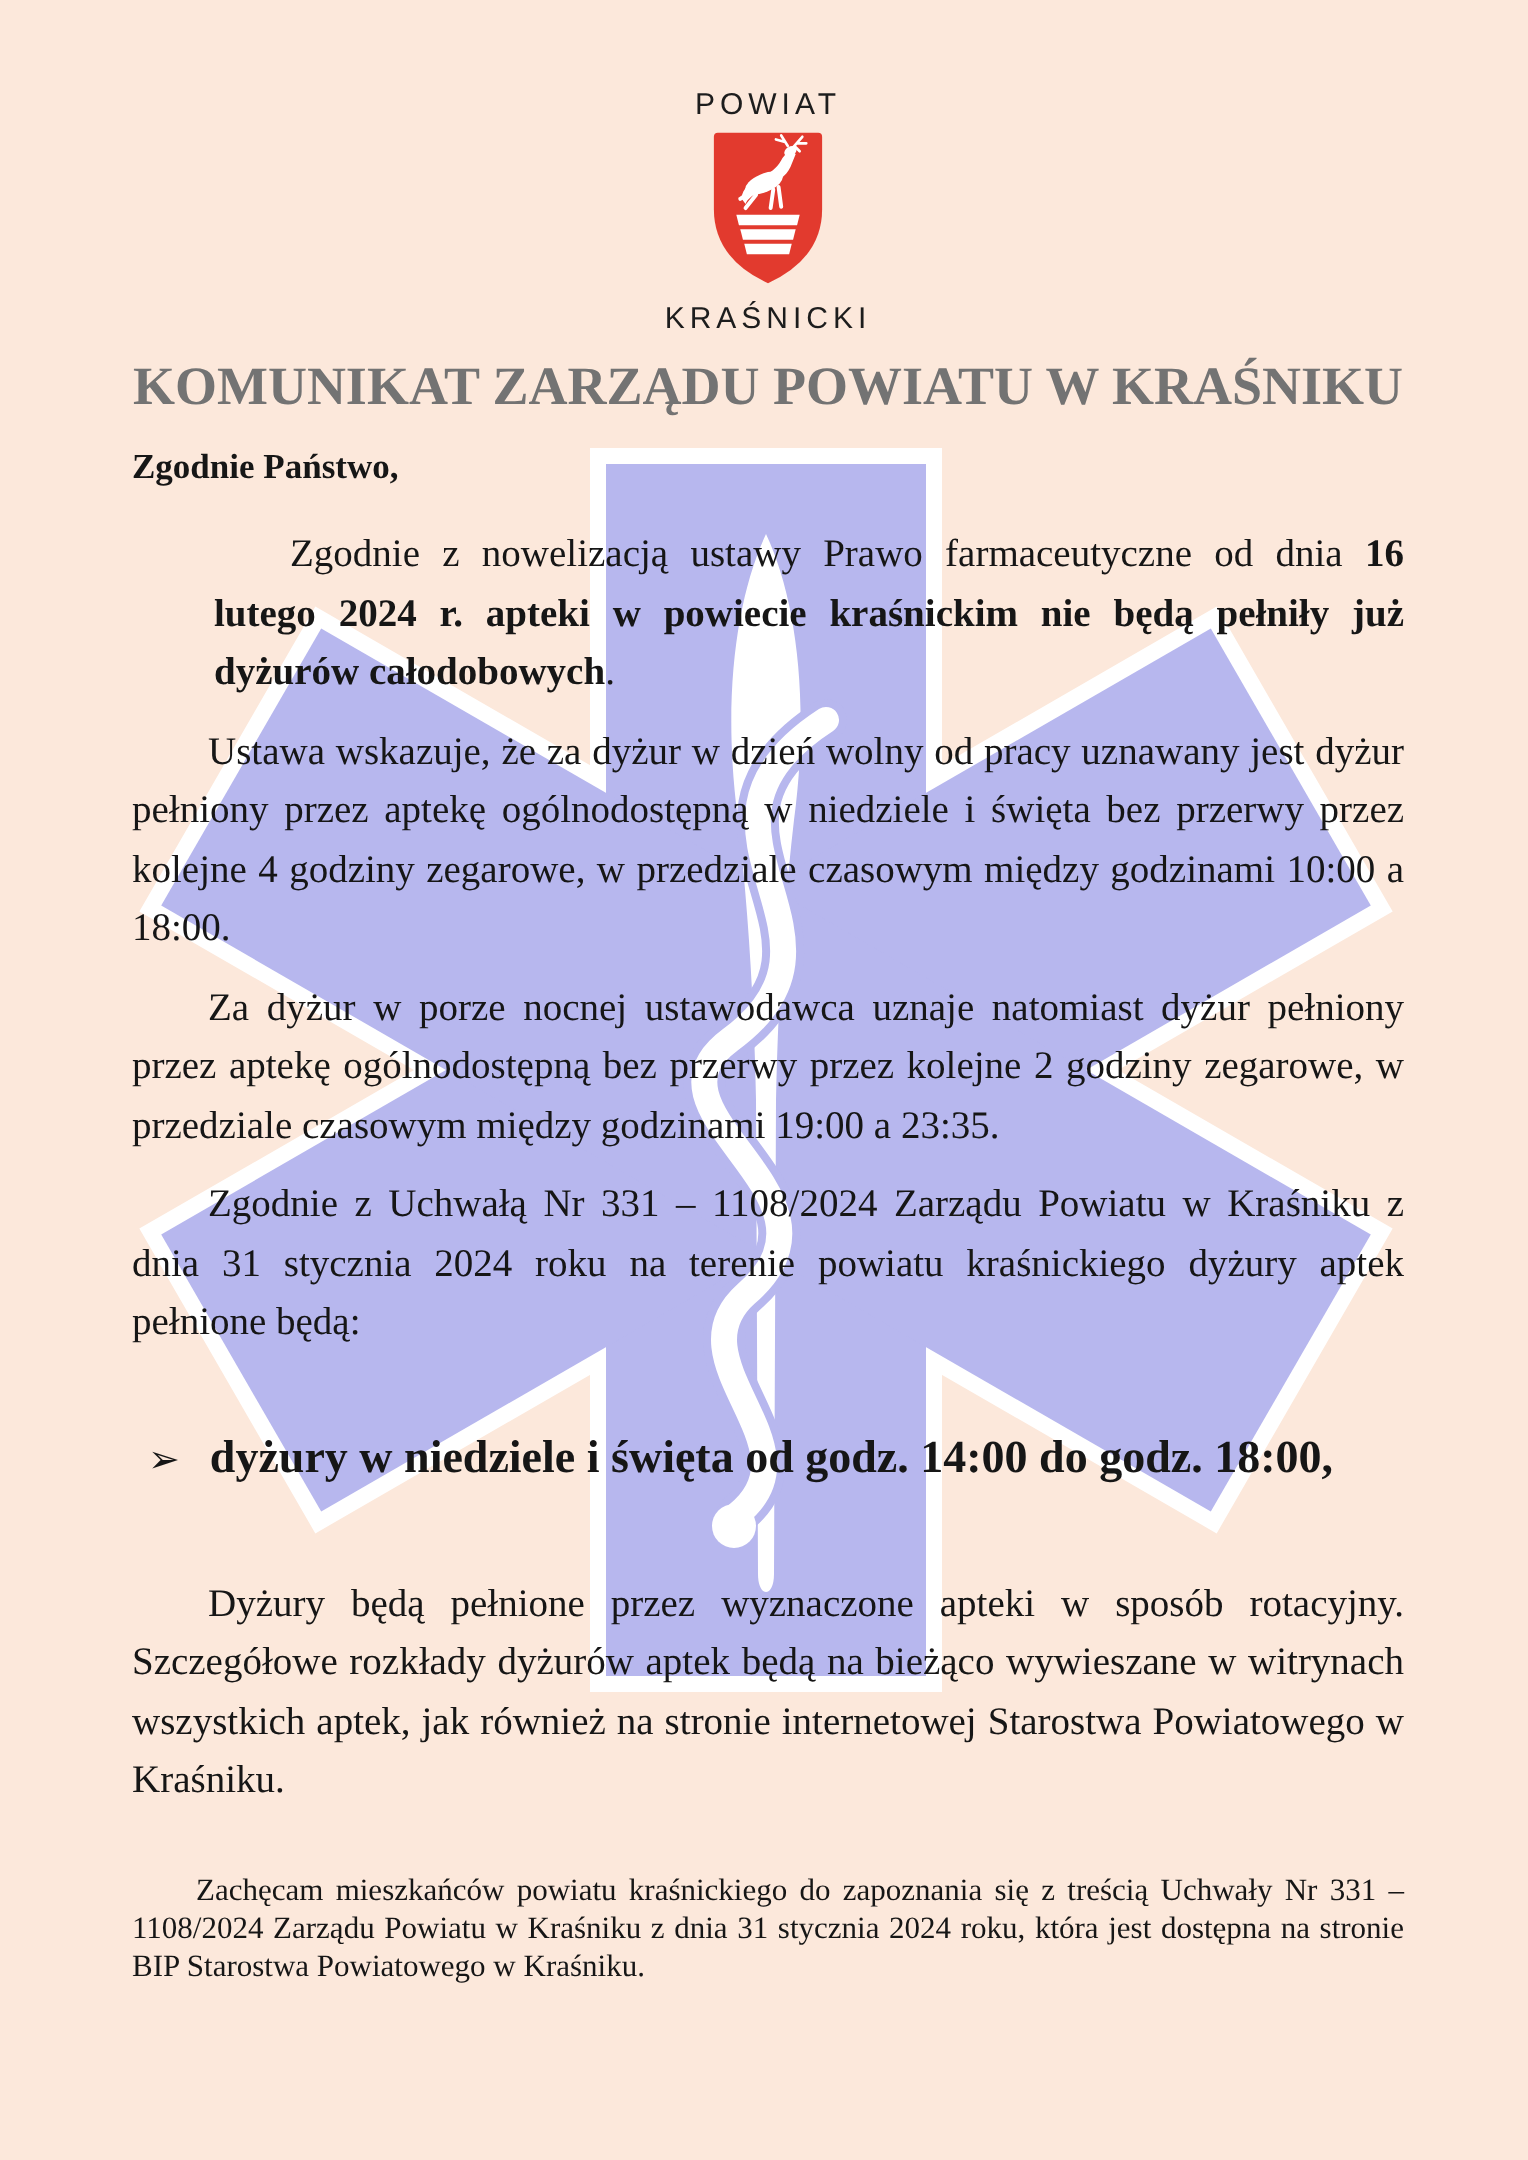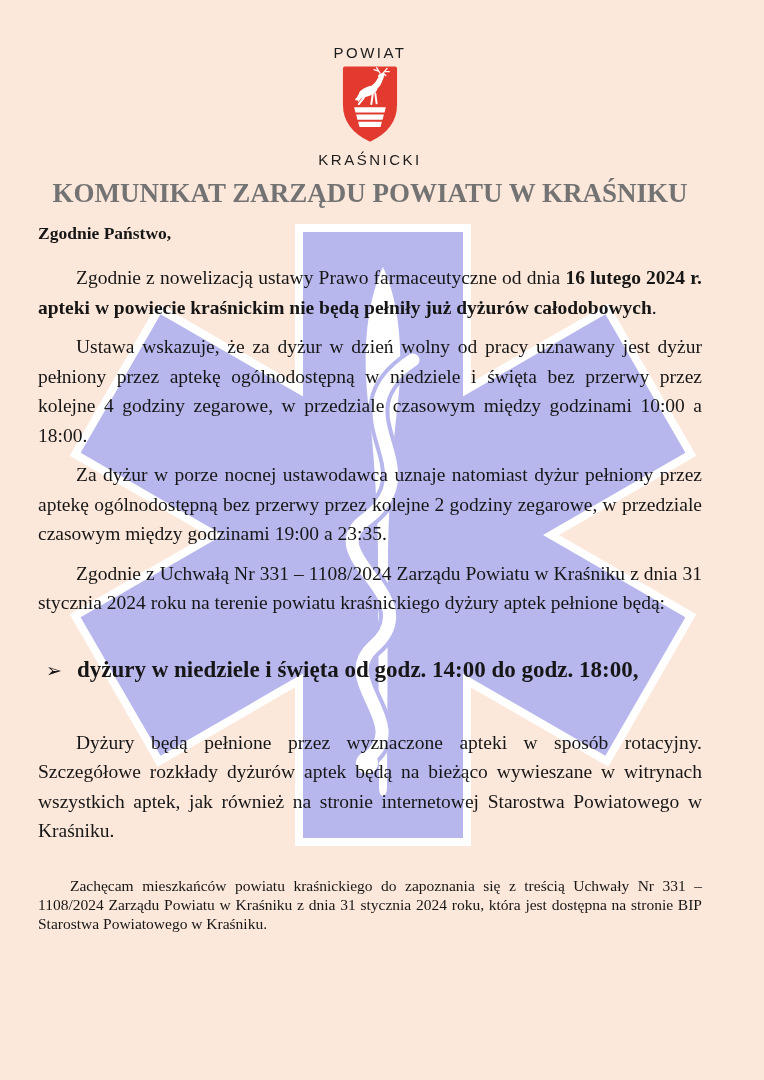--- a/index.html
+++ b/index.html
@@ -16,21 +16,21 @@
   }
   .watermark {
     position: absolute;
     left: 0; top: 0;
     z-index: 0;
     pointer-events: none;
   }
   .content {
     position: relative;
     z-index: 1;
-    padding: 44px 62px 0 38px;
+    padding: 44px 62px 0 66px;
   }
   
   .crest-block { text-align: center; }
   .crest-label {
     font-family: "Liberation Sans", sans-serif;
     font-size: 15px;
     letter-spacing: 2.5px;
     color: #1d1d1d;
   }
   .crest-shield { margin: 5px auto 5px auto; display: block; }
@@ -49,21 +49,21 @@
     font-size: 17.5px;
     margin-top: 13px;
   }
   p.body-par {
     font-size: 19.5px;
     line-height: 29.5px;
     text-align: justify;
     text-indent: 38px;
     margin-top: 10px;
   }
-  p.body-par.first { margin-top: 19px; }
+  p.body-par.first { margin-top: 19px; margin-left: 41px; }
   .bold { font-weight: bold; }
   .bullet-list { margin-top: 34px; }
   p.bullet-par {
     font-size: 23px;
     font-weight: bold;
     line-height: 36px;
     text-align: justify;
     margin-left: 8px;
     margin-top: 18px;
   }

